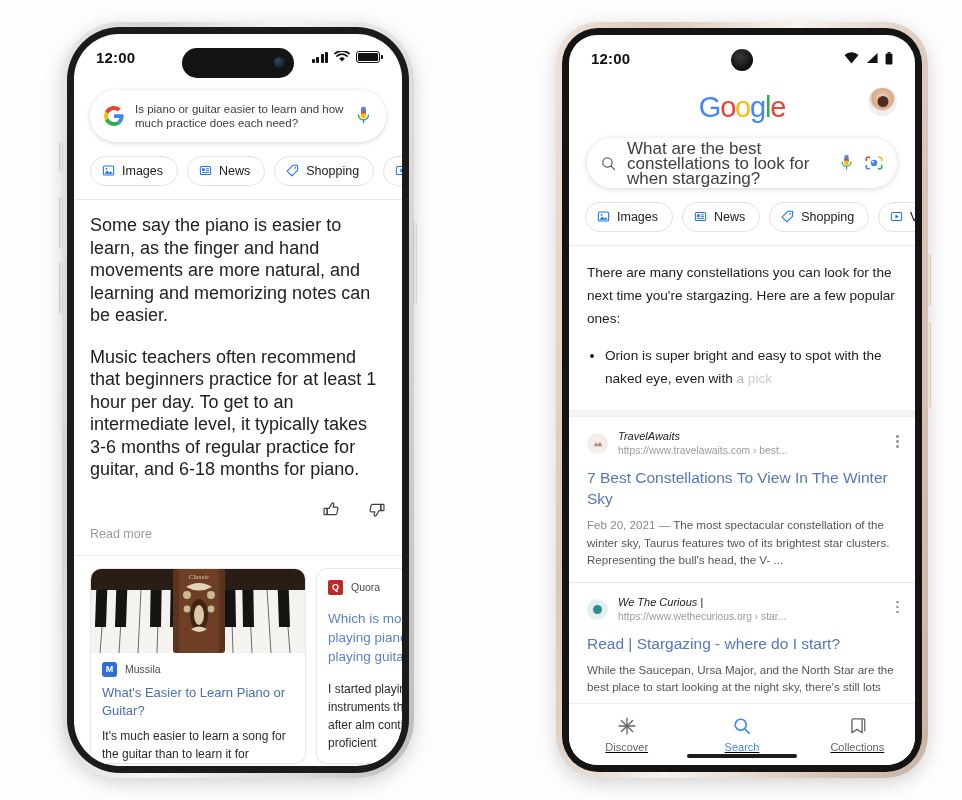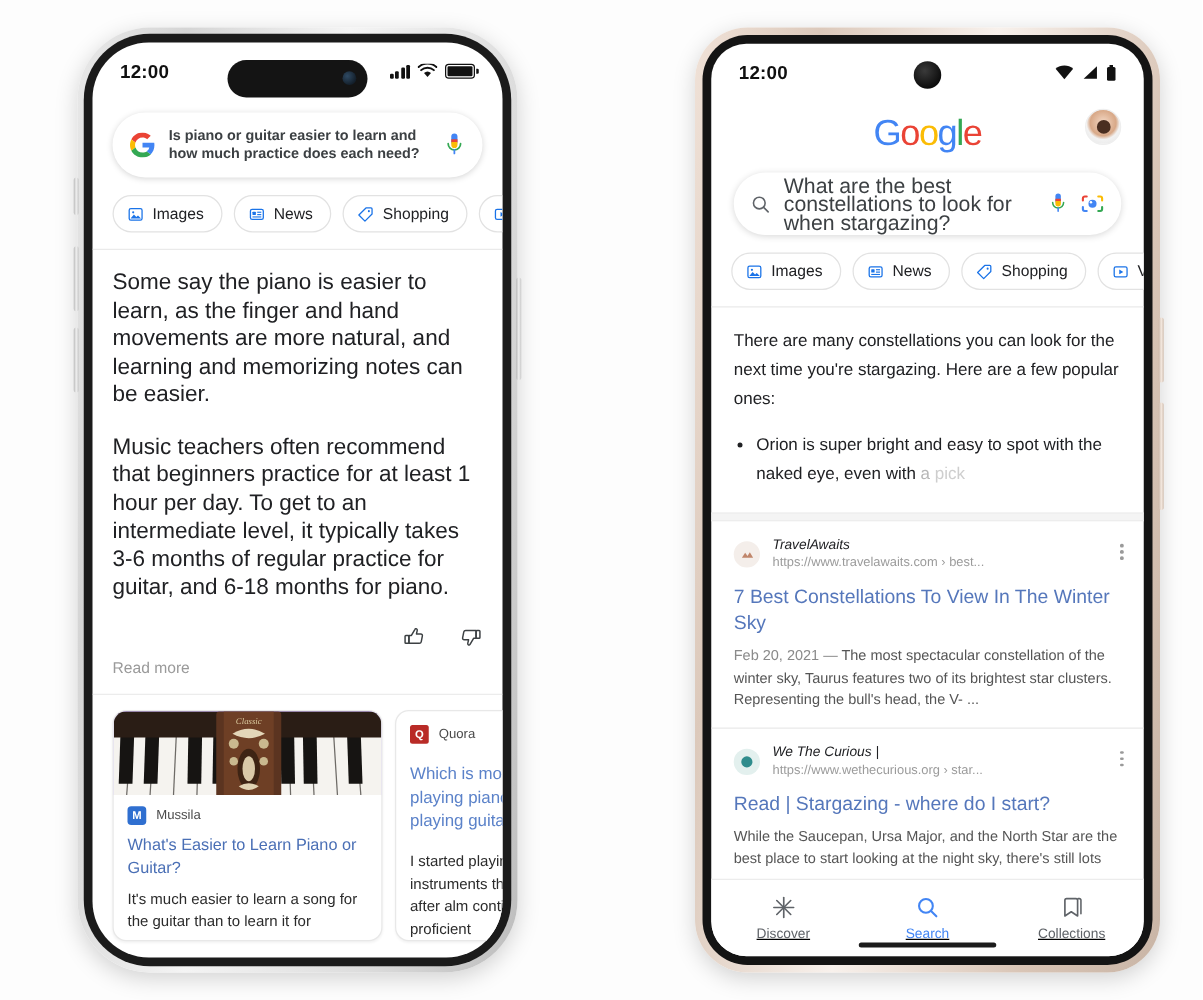--- a/index.html
+++ b/index.html
@@ -114,48 +114,48 @@
   .ic-battery::after{ content:""; position:absolute; right:-3.5px; top:3.4px;
     width:2px; height:4px; background:#111; border-radius:0 1px 1px 0;}
   .ic-battery i { display:block; height:100%; width:100%; background:#111; border-radius:1px; }
 
   
   .l-searchbar {
     margin: 10px 16px 0; height: 52px; border-radius: 26px;
     background: #fff; box-shadow: 0 1px 5px rgba(0,0,0,.17);
     display: flex; align-items: center; padding: 0 14px; gap: 11px;
   }
-  .l-query { flex: 1; font-size: 11.5px; line-height: 14.5px; color: #3c4043; font-weight: bold; }
+  .l-query { flex: 1; font-size: 11.5px; line-height: 14.5px; color: #3c4043; }
   .chiprow {
     display: flex; gap: 9px; padding: 14px 16px 13px;
     overflow: hidden; border-bottom: 1px solid #eaeaea;
   }
   .chip {
-    display: flex; align-items: center; gap: 7px; flex: 0 0 auto;
+    display: flex; gap: 7px; flex: 0 0 auto;
     border: 1px solid #e2e2e2; border-radius: 18px;
     padding: 7px 14px 7px 11px; font-size: 12.5px; color: #202124;
     background: #fff; white-space: nowrap;
   }
   .l-body { padding: 14px 16px 0; }
   .l-para {
     font-size: 18px; line-height: 22.5px; color: #202124; margin-bottom: 19px;
   }
   .l-actions { display: flex; justify-content: flex-end; gap: 26px; padding: 0 16px; margin-top: 2px; }
   .l-readmore { padding: 8px 16px 14px; font-size: 12.5px; color: #9a9a9a; }
   .l-divider { height: 1px; background: #ececec; margin: 0 0 12px; }
 
   .cardrow { display: flex; gap: 10px; padding: 0 16px; }
   .card {
     flex: 0 0 auto; width: 216px;
     border: 1px solid #e8e8e8; border-radius: 11px;
     background: #fff; overflow: hidden;
     box-shadow: 0 1px 2px rgba(0,0,0,.05);
   }
   .card.quora { width: 150px; }
-  .card-img { height: 67px; position: relative; overflow: hidden; background: #8b5cf6; }
+  .card-img { height: 84px; position: relative; overflow: hidden; background: #fca5a5; }
   .card-meta { display: flex; align-items: center; gap: 8px; padding: 9px 11px 0; }
   .fav {
     width: 15px; height: 15px; border-radius: 3px; flex: 0 0 auto;
     display: flex; align-items: center; justify-content: center;
     font-size: 9px; font-weight: 700; color: #fff;
   }
   .fav.mussila { background: #2f6fd0; }
   .fav.quora { background: #b92b27; border-radius: 2px; }
   .card-src { font-size: 10.5px; color: #4a4a4a; }
   .card-title {

